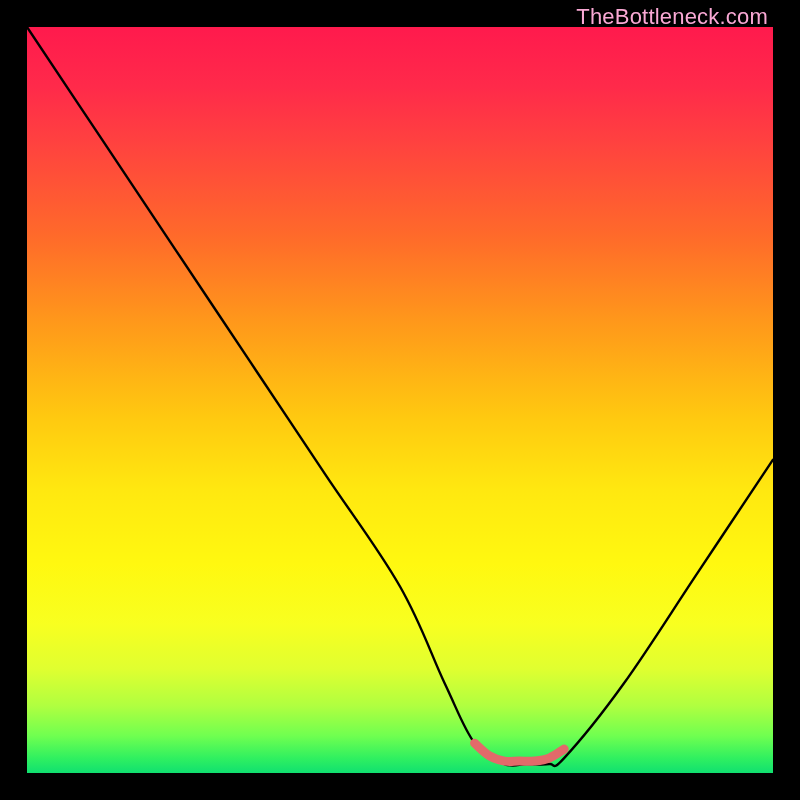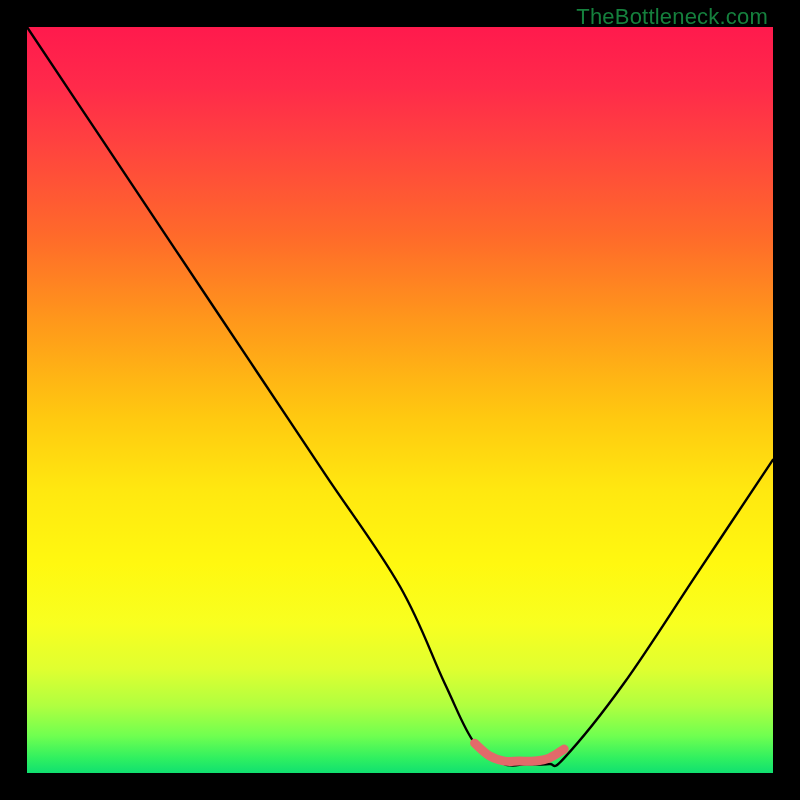--- a/index.html
+++ b/index.html
@@ -39,21 +39,21 @@
     top: 0;
     width: 746px;
     height: 746px;
   }
   .attribution {
     position: absolute;
     top: 4px;
     right: 32px;
     font-family: Arial, Helvetica, sans-serif;
     font-size: 22px;
-    color: #15803d;
+    color: #f9a8d4;
     letter-spacing: 0.2px;
   }
 </style>
 </head>
 <body>
 
 <div class="chart-container">
   <div class="plot-area">
     <svg class="curve-svg" viewBox="0 0 746 746" preserveAspectRatio="none">
       <path id="main-curve-path" fill="none" stroke="#000000" stroke-width="2.4" stroke-linecap="round" stroke-linejoin="round" d="M 0 0 C 13.428 20.141999999999996, 47.74400000000001 71.61599999999996, 74.60000000000001 111.89999999999998 C 101.45600000000002 152.184, 122.34400000000002 183.51600000000008, 149.20000000000002 223.80000000000007 C 176.056 264.08400000000006, 196.944 295.416, 223.79999999999998 335.7 C 250.65599999999998 375.984, 271.54400000000004 407.316, 298.40000000000003 447.59999999999997 C 325.25600000000003 487.88399999999996, 351.5152 521.9016, 373 559.5 C 394.4848 597.0984, 404.33200000000005 628.2812, 417.76000000000005 656.48 C 431.18800000000005 684.6788, 436.8576 701.6577599999999, 447.59999999999997 716.16 C 458.34239999999994 730.66224, 468.0404 733.28816, 477.44 737.048 C 486.8396 740.80784, 491.76320000000004 737.048, 499.82000000000005 737.048 C 507.87680000000006 737.048, 515.486 738.12224, 522.1999999999999 737.048 C 528.9139999999999 735.97376, 523.692 745.5822400000001, 537.12 731.08 C 550.548 716.57776, 572.6296000000001 690.0500000000001, 596.8000000000001 656.48 C 620.9704 622.91, 644.544 584.8639999999999, 671.4 544.5799999999999 C 698.256 504.29599999999994, 732.572 452.822, 746 432.68"></path>

